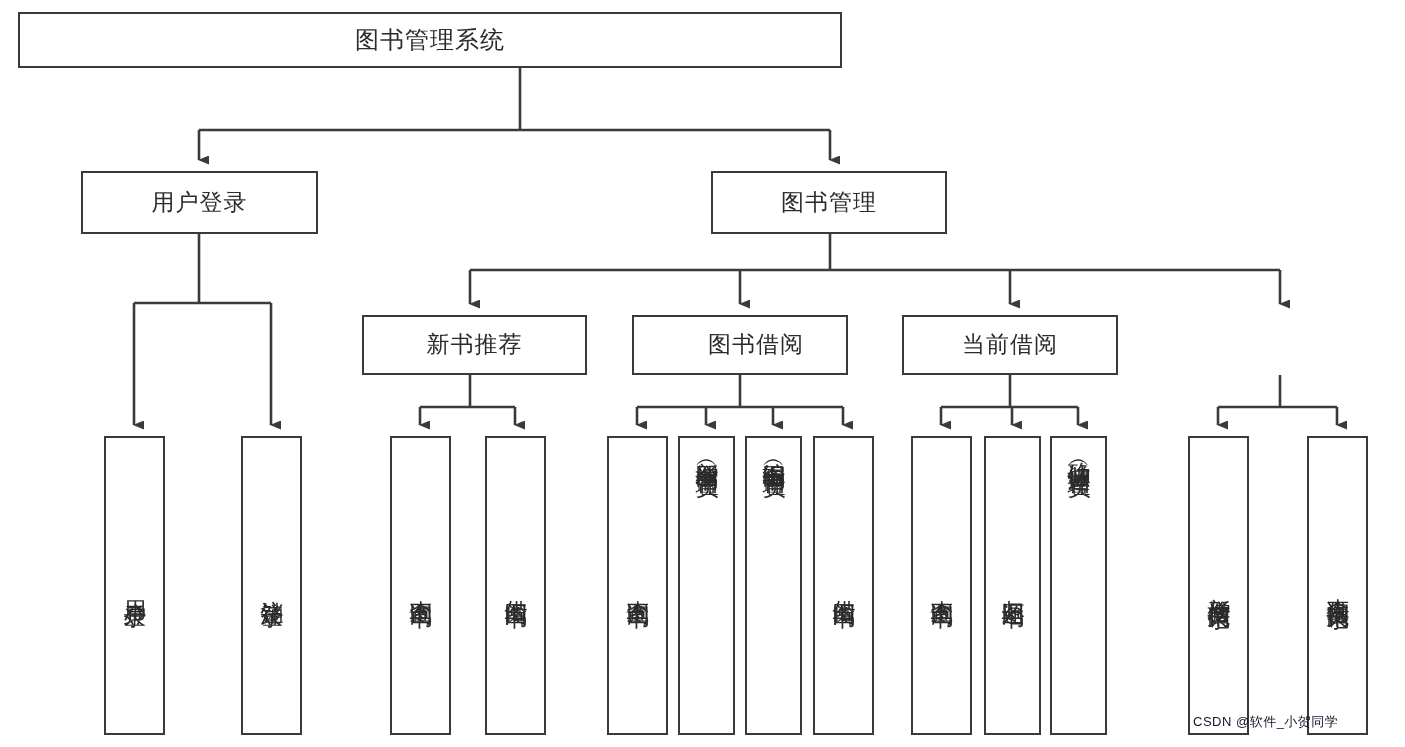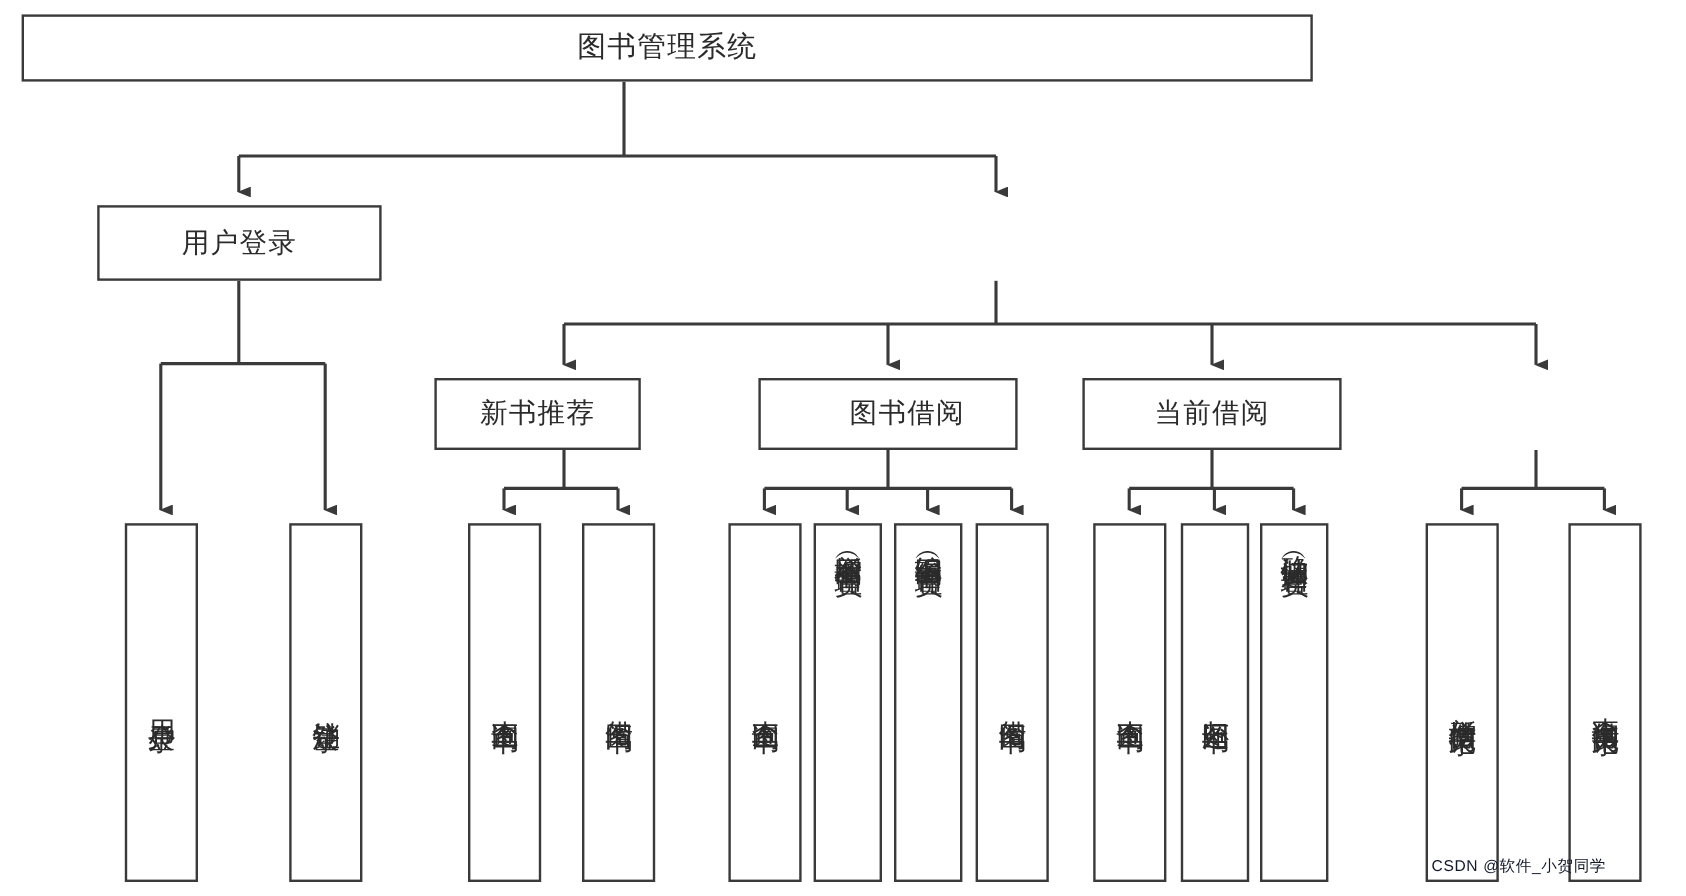--- a/index.html
+++ b/index.html
@@ -113,29 +113,32 @@
       <path d="M 1012 407 L 1012 425" marker-end="url(#arrowhead)"></path>
       <path d="M 1078 407 L 1078 425" marker-end="url(#arrowhead)"></path>
 
       <path d="M 1280 375 L 1280 407"></path>
       <path d="M 1218 407 L 1337 407"></path>
       <path d="M 1218 407 L 1218 425" marker-end="url(#arrowhead)"></path>
       <path d="M 1337 407 L 1337 425" marker-end="url(#arrowhead)"></path>
     </g>
   </svg>
 
-  <div class="node-box node-h node-title" style="left:18px; top:12px; width:1076px; height:56px;">
+  <div class="node-box node-h node-title" style="left:18px; top:12px; width:824px; height:56px;">
     <span>图书管理系统</span>
   </div>
 
   <div class="node-box node-h" style="left:81px; top:171px; width:237px; height:63px;">
     <span>用户登录</span>
   </div>
+  <div class="node-box node-h" style="left:711px; top:171px; width:236px; height:63px;">
+    <span>图书管理</span>
+  </div>
 
-  <div class="node-box node-h" style="left:362px; top:315px; width:172px; height:60px;">
+  <div class="node-box node-h" style="left:362px; top:315px; width:225px; height:60px;">
     <span>新书推荐</span>
   </div>
   <div class="node-box node-h" style="left:632px; top:315px; width:216px; height:60px;padding-left:32px;">
     <span>图书借阅</span>
   </div>
   <div class="node-box node-h" style="left:902px; top:315px; width:216px; height:60px;text-align:center;">
     <span>当前借阅</span>
   </div>
 
   <div class="node-box node-v" style="left:104px; top:436px; width:61px; height:299px;">

